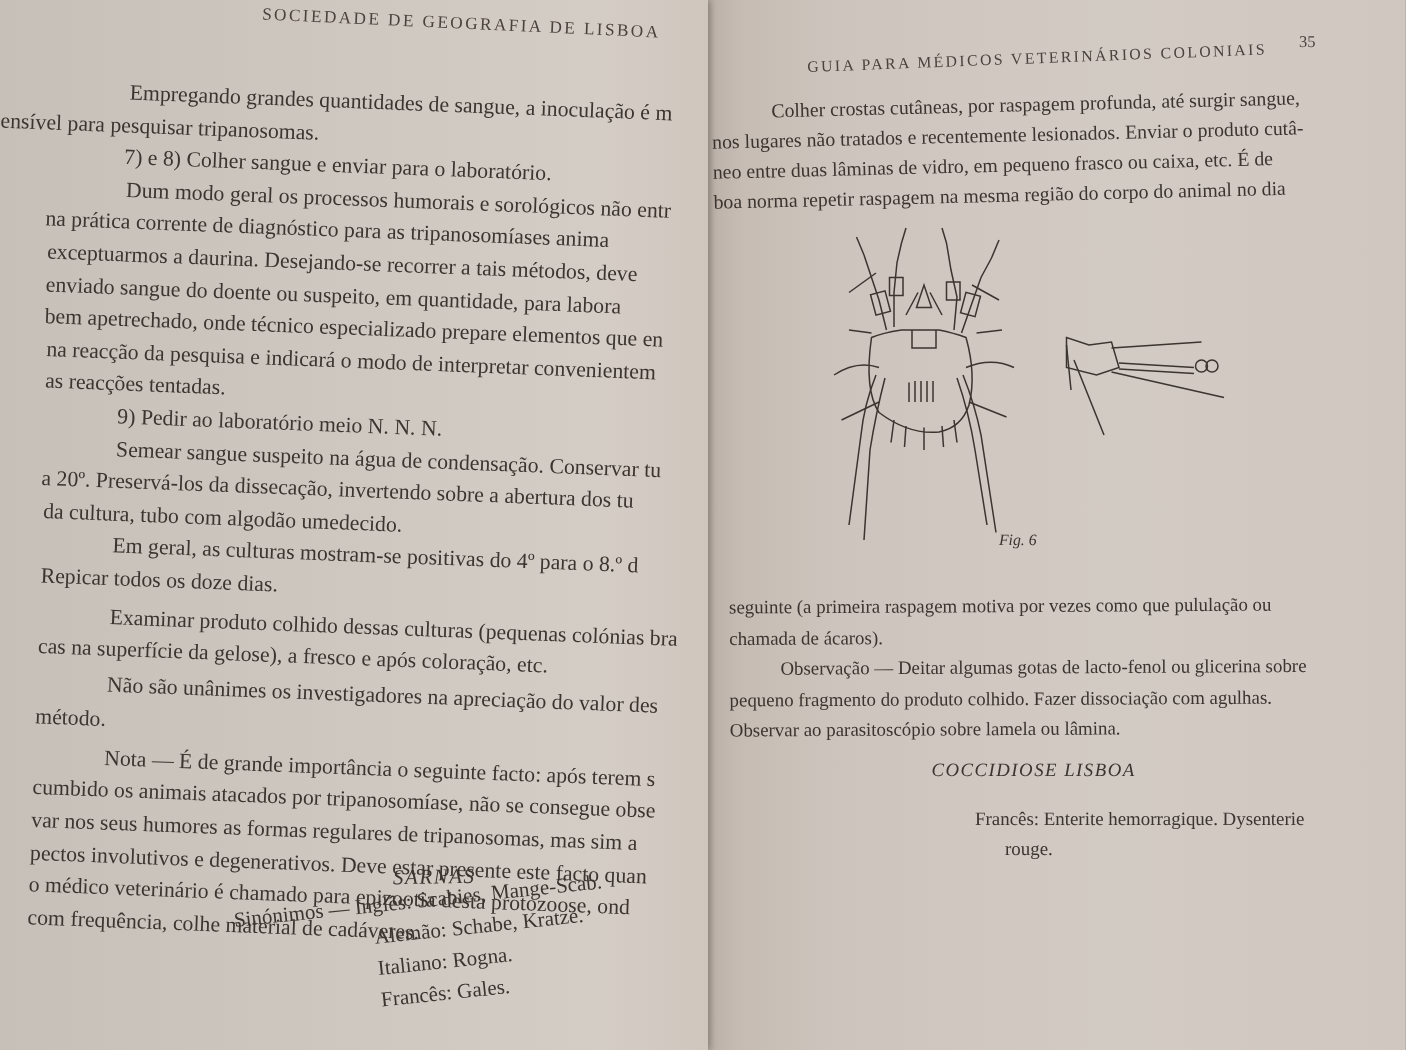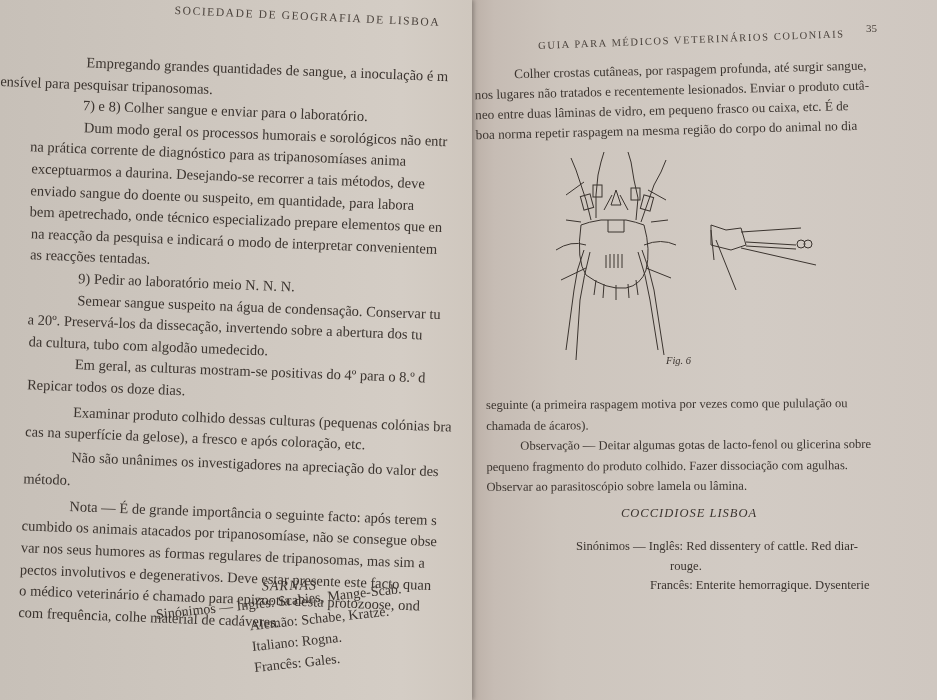--- a/index.html
+++ b/index.html
@@ -190,24 +190,19 @@
     <div>seguinte (a primeira raspagem motiva por vezes como que pululação ou</div>
     <div>chamada de ácaros).</div>
     <div class="ind">Observação — Deitar algumas gotas de lacto-fenol ou glicerina sobre</div>
     <div>pequeno fragmento do produto colhido. Fazer dissociação com agulhas.</div>
     <div>Observar ao parasitoscópio sobre lamela ou lâmina.</div>
   </div>
 
   <div class="section-title" style="left:155px; top:506px; font-size:12.5px;">COCCIDIOSE LISBOA</div>
 
   <div class="syn-block" style="left:110px; top:537px; font-size:12.6px; line-height:19.5px;">
-    <div>
-      <span>Sinónimos —</span>
-      <span>Inglês:</span>
-      <span>Red dissentery of cattle. Red diar-</span>
-    </div>
-    <div style="padding-left:94px">rouge.</div>
     <div style="padding-left:74px">
       <span>Francês:</span>
       <span>Enterite hemorragique. Dysenterie</span>
     </div>
+    <div style="padding-left:94px">rouge.</div>
   </div>
 </div>
 
 </body></html>

